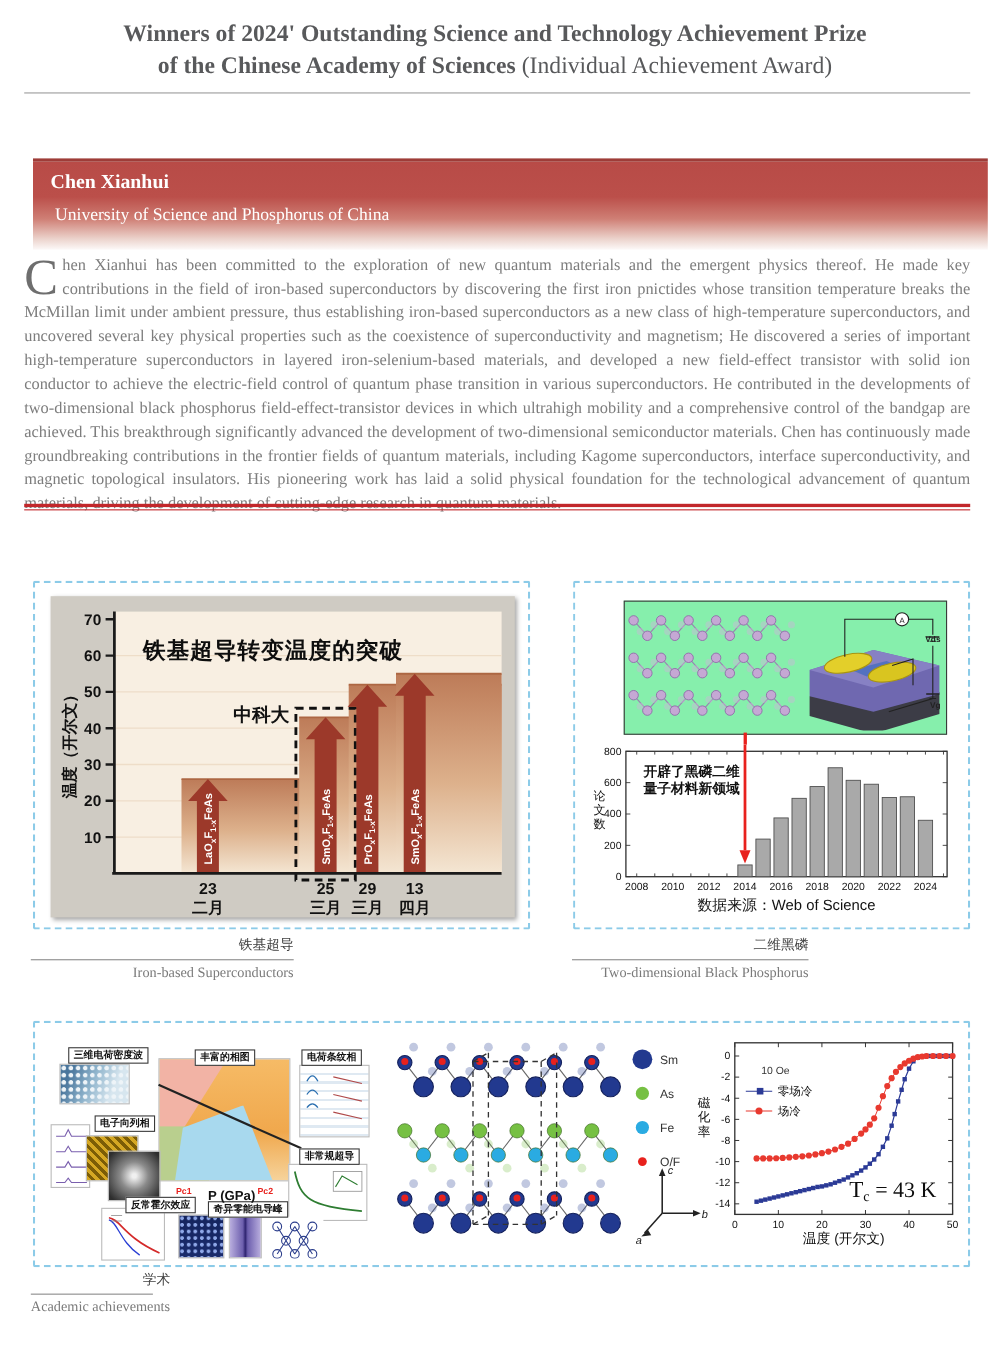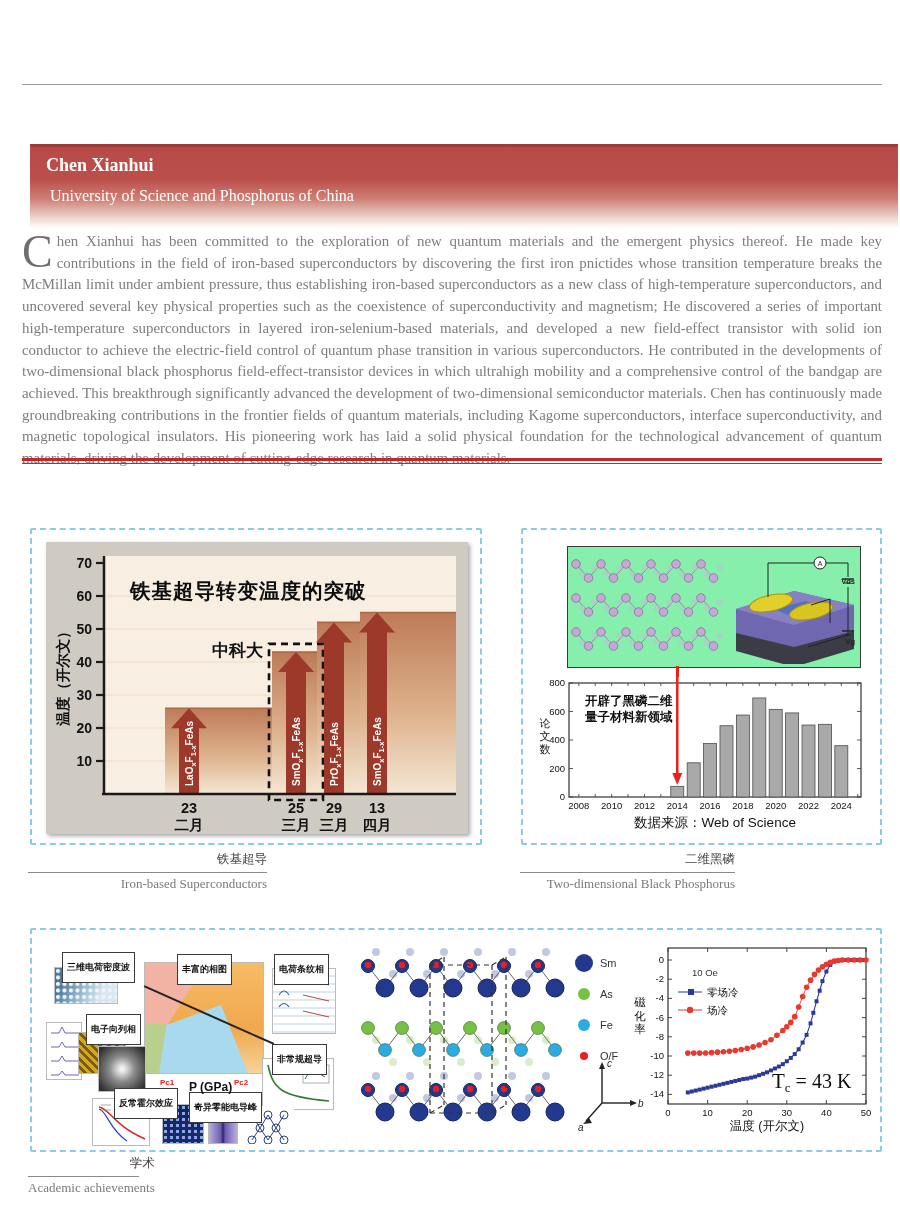--- a/index.html
+++ b/index.html
@@ -42,32 +42,36 @@
   
   .cap{position:absolute;color:#4f4f4f;text-align:right;}
   .cap .zh{font-family:"Liberation Sans",sans-serif;font-size:12.5px;color:#3f3f3f;}
   .cap .capline{height:0;border-bottom:1.2px solid #8a8a8a;margin:4px 0 3px 0;}
   .cap .en{font-size:13px;color:#7a7a7a;}
 
   
   #collage{position:absolute;left:2px;top:4px;width:314px;height:214px;}
   .clabel{position:absolute;background:#fff;border:1.3px solid #3a3a3a;
           font-family:"Liberation Sans",sans-serif;font-weight:bold;font-size:9px;
-          color:#111;padding:9px 4px;white-space:nowrap;z-index:3;line-height:11px;}
+          color:#111;padding:1px 4px;white-space:nowrap;z-index:3;line-height:11px;}
   .cimg{position:absolute;z-index:1;border:0.5px solid #bbb;box-sizing:border-box;}
   .ptext{position:absolute;z-index:3;font-family:"Liberation Sans",sans-serif;font-weight:bold;}
 
   svg text{font-family:"Liberation Sans",sans-serif;}
   .serif-t{font-family:"Liberation Serif",serif;}
 </style>
 </head>
 <body>
 
 <div class="page">
 
+  <div class="title">
+    <div>Winners of 2024' Outstanding Science and Technology Achievement Prize</div>
+    <div><span>of the Chinese Academy of Sciences</span><span class="normal"> (Individual Achievement Award)</span></div>
+  </div>
   <div class="hrule" style="top:84px;"></div>
 
   <div class="banner">
     <div class="name">Chen Xianhui</div>
     <div class="affil">University of Science and Phosphorus of China</div>
   </div>
 
   <div class="bio"><span class="dropcap">C</span><span>hen Xianhui has been committed to the exploration of new quantum materials and the emergent physics thereof. He made key contributions in the field of iron-based superconductors by discovering the first iron pnictides whose transition temperature breaks the McMillan limit under ambient pressure, thus establishing iron-based superconductors as a new class of high-temperature superconductors, and uncovered several key physical properties such as the coexistence of superconductivity and magnetism; He discovered a series of important high-temperature superconductors in layered iron-selenium-based materials, and developed a new field-effect transistor with solid ion conductor to achieve the electric-field control of quantum phase transition in various superconductors. He contributed in the developments of two-dimensional black phosphorus field-effect-transistor devices in which ultrahigh mobility and a comprehensive control of the bandgap are achieved. This breakthrough significantly advanced the development of two-dimensional semiconductor materials. Chen has continuously made groundbreaking contributions in the frontier fields of quantum materials, including Kagome superconductors, interface superconductivity, and magnetic topological insulators. His pioneering work has laid a solid physical foundation for the technological advancement of quantum materials, driving the development of cutting-edge research in quantum materials.</span></div>
   <div class="redrule"></div>
 

